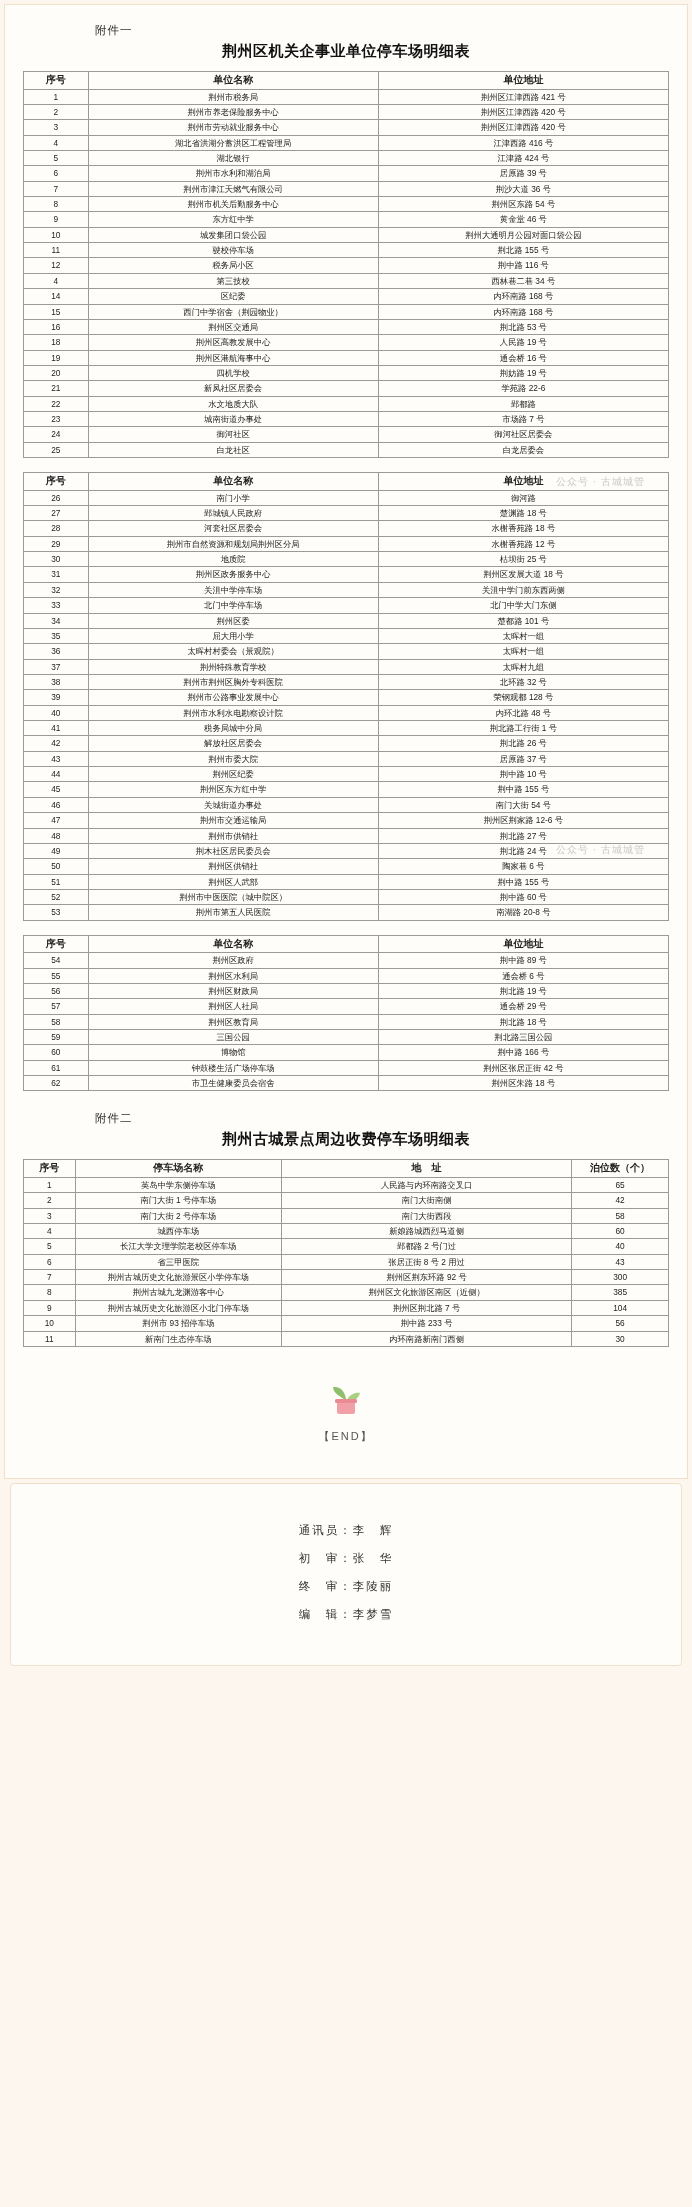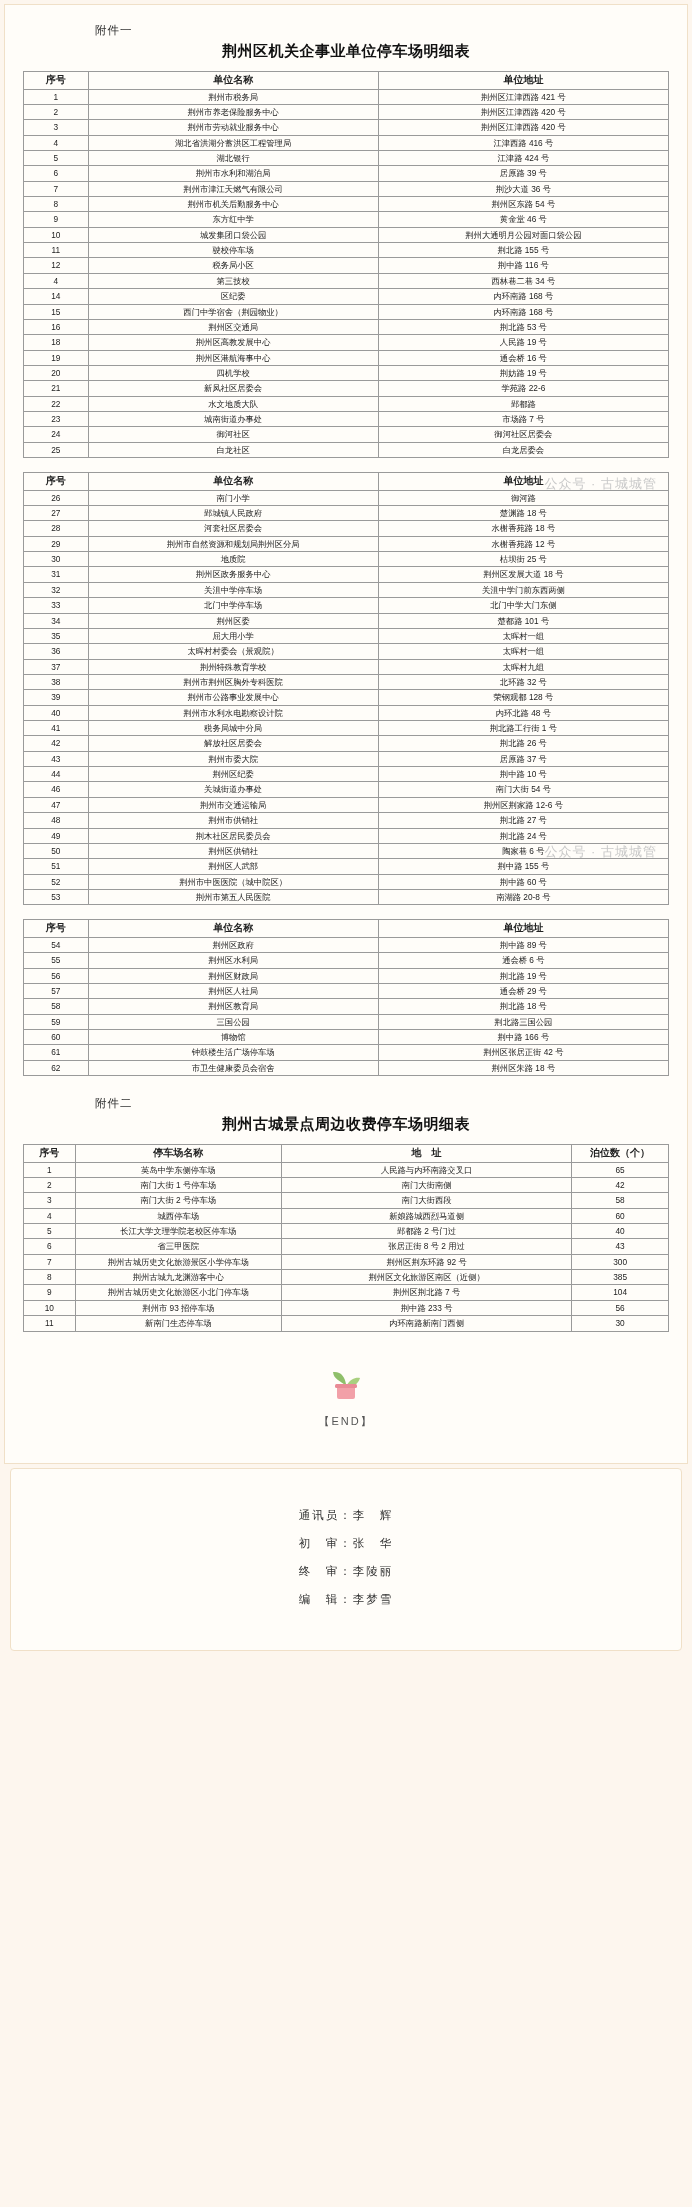--- a/index.html
+++ b/index.html
@@ -70,24 +70,24 @@
   .col-no { width: 10%; }
   .col-name { width: 45%; }
   .col-addr { width: 45%; }
   .col-no4 { width: 8%; }
   .col-lot { width: 32%; }
   .col-addr4 { width: 45%; }
   .col-cnt { width: 15%; }
   .spacer { height: 14px; }
   .watermark {
     position: absolute;
-    font-size: 13px;
+    font-size: 10px;
     color: #c9c9c9;
     letter-spacing: 1px;
-    right: 30px;
+    right: 42px;
   }
   .wm1 { top: 470px; }
   .wm2 { top: 838px; }
   .end-block {
     text-align: center;
     padding: 28px 0 10px 0;
   }
   .end-icon {
     display: inline-block;
     width: 44px;
@@ -367,20 +367,25 @@
           </tr>
           <tr>
             <td>43</td>
             <td>荆州市委大院</td>
             <td>居原路 37 号</td>
           </tr>
           <tr>
             <td>44</td>
             <td>荆州区纪委</td>
             <td>荆中路 10 号</td>
+          </tr>
+          <tr>
+            <td>45</td>
+            <td>荆州区东方红中学</td>
+            <td>荆中路 155 号</td>
           </tr>
           <tr>
             <td>46</td>
             <td>关城街道办事处</td>
             <td>南门大街 54 号</td>
           </tr>
           <tr>
             <td>47</td>
             <td>荆州市交通运输局</td>
             <td>荆州区荆家路 12-6 号</td>

